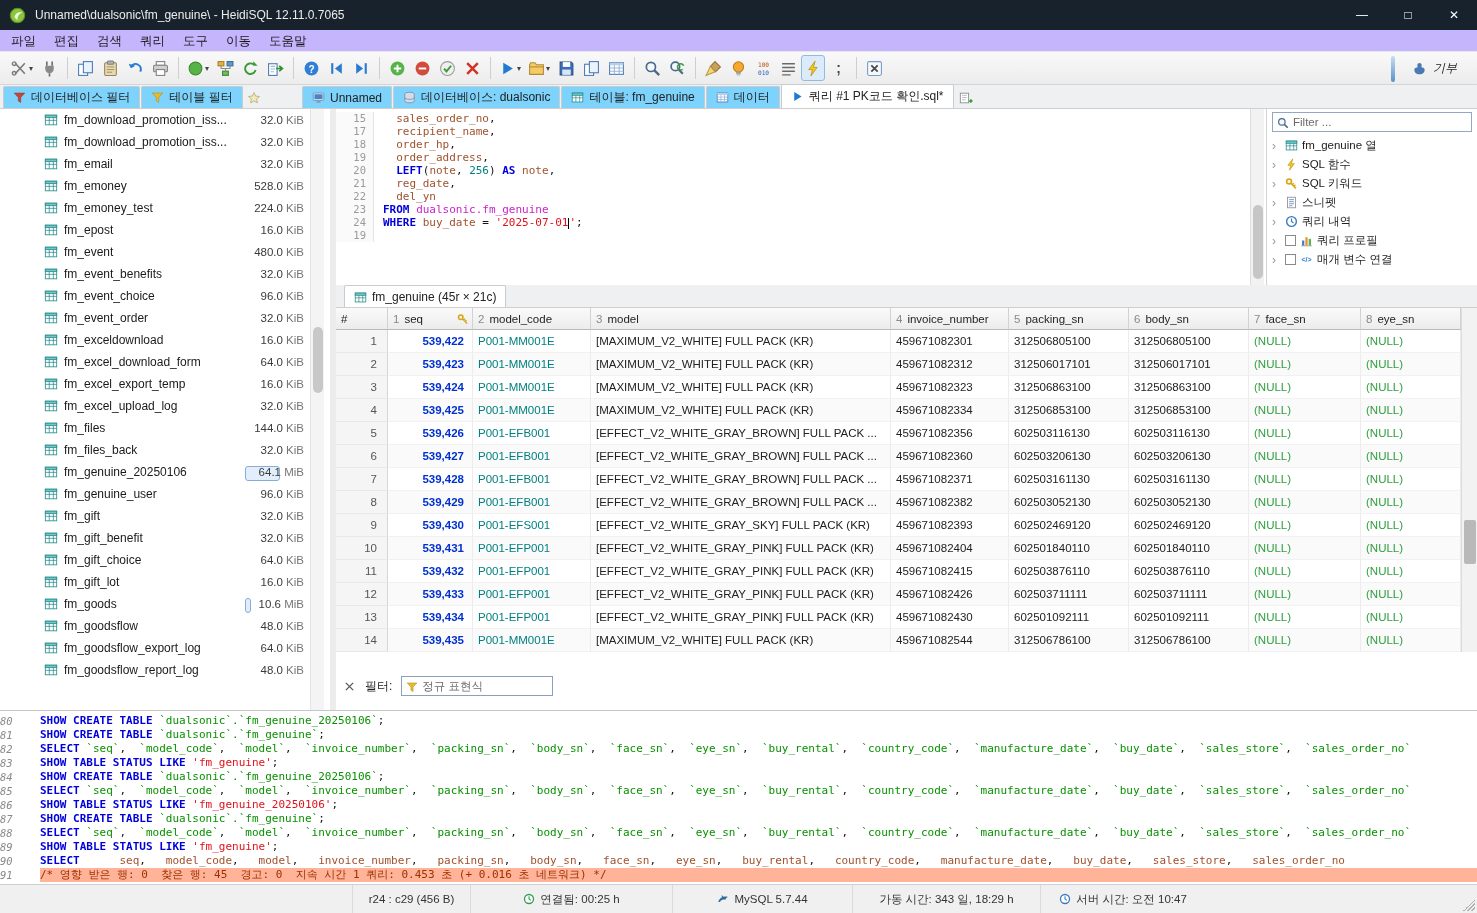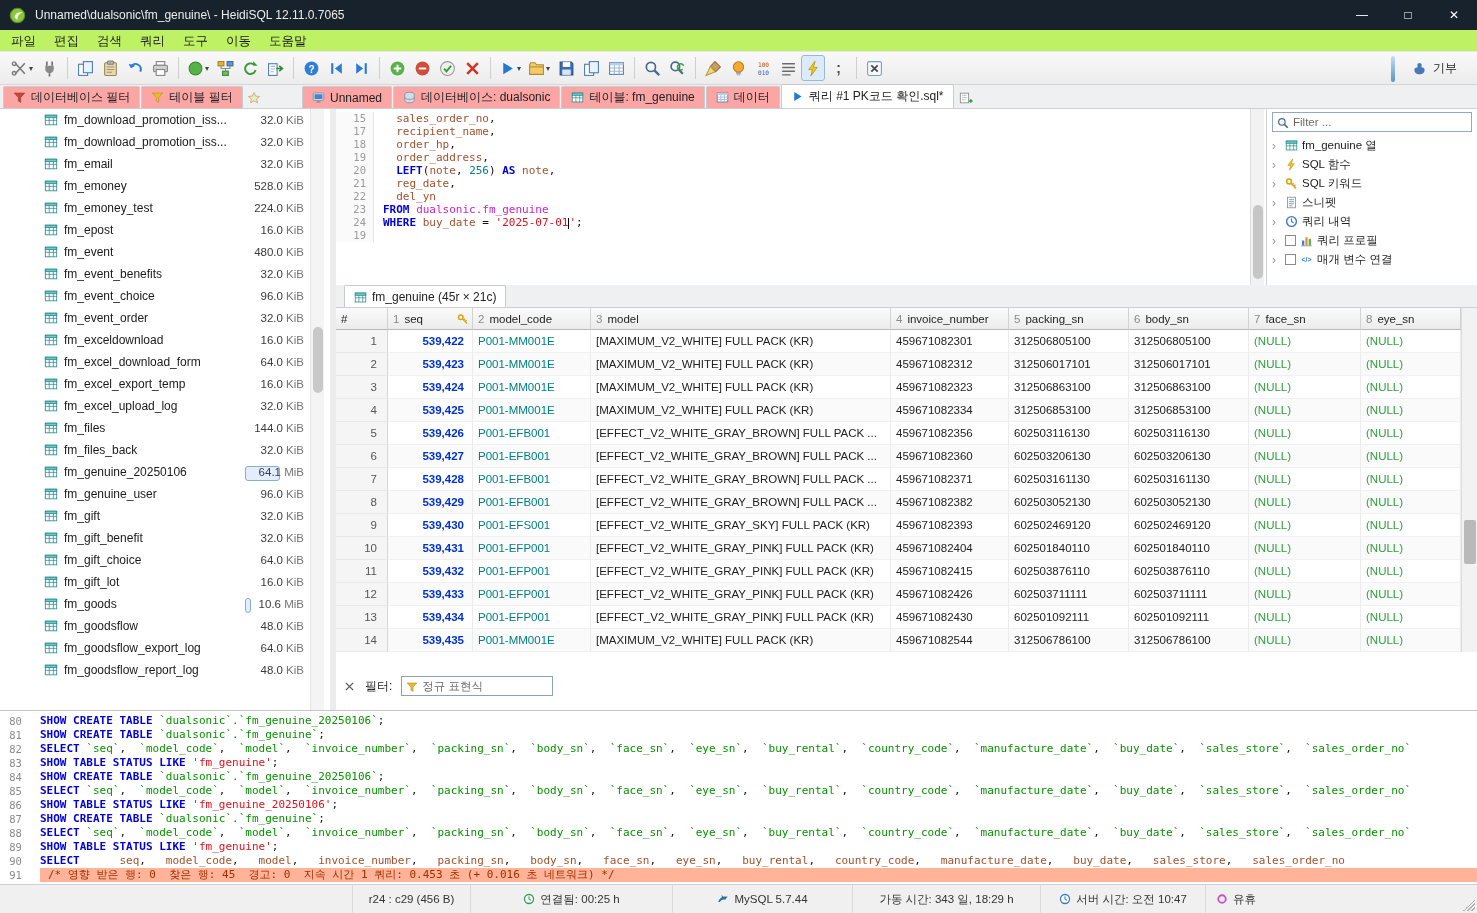--- a/index.html
+++ b/index.html
@@ -8,36 +8,36 @@
   #app{position:relative;width:1477px;height:913px;background:#fff;overflow:hidden;}
 
   
   .titlebar{position:absolute;left:0;top:0;width:1477px;height:30px;background:#18222d;display:flex;align-items:center;color:#ececec;}
   .applogo{margin-left:9px;display:inline-flex;}
   .wtitle{margin-left:9px;font-size:12px;}
   .wctrls{position:absolute;right:0;top:0;height:30px;display:flex;}
   .wbtn{width:46px;height:30px;display:flex;align-items:center;justify-content:center;font-size:12px;color:#fff;}
 
   
-  .menubar{position:absolute;left:0;top:30px;width:1477px;height:22px;background:#bef264;border-bottom:1px solid #e6e6e6;display:flex;align-items:center;padding-left:2px;}
+  .menubar{position:absolute;left:0;top:30px;width:1477px;height:22px;background:#c4b5fd;border-bottom:1px solid #e6e6e6;display:flex;align-items:center;padding-left:2px;}
   .mitem{padding:0 9px;font-size:12.5px;line-height:22px;color:#1a1a1a;}
 
   
   .toolbar{position:absolute;left:0;top:52px;width:1477px;height:33px;background:linear-gradient(#f9f9f9,#ececec);border-bottom:1px solid #d5d5d5;display:flex;align-items:center;padding-left:8px;}
   .tbtn{height:26px;min-width:24px;padding:0 2px;display:inline-flex;align-items:center;justify-content:center;border:1px solid transparent;border-radius:3px;margin-right:1px;}
   .tbtn.active{background:#dcebfa;border-color:#92bade;}
   .tbtn .dd{font-size:8px;color:#444;margin-left:1px;}
   .tsep{display:inline-block;width:1px;height:22px;background:#cfcfcf;margin:0 5px;flex:none;}
-  .donate{position:absolute;right:0;top:0;height:33px;display:flex;align-items:center;padding-right:12px;}
+  .donate{position:absolute;right:0;top:0;height:33px;display:flex;align-items:center;padding-right:12px;font-style:italic;}
   .ddiv{width:4px;height:26px;background:linear-gradient(#c4ddf2,#5a92c8);border-radius:2px;margin-right:9px;}
   .dbtn{display:flex;align-items:center;gap:6px;font-size:12px;padding:3px 8px;}
 
   
   .tabstrip{position:absolute;left:0;top:85px;width:1477px;height:24px;background:#eef0f2;border-bottom:1px solid #cfcfcf;display:flex;align-items:flex-end;}
-  .tab{height:22px;display:inline-flex;align-items:center;gap:5px;padding:0 9px;font-size:12px;background:#fca5a5;border:1px solid #c8ccd0;border-bottom:none;border-radius:2px 2px 0 0;margin-right:1px;color:#222;white-space:nowrap;}
+  .tab{height:22px;display:inline-flex;align-items:center;gap:5px;padding:0 9px;font-size:12px;background:#7dd3fc;border:1px solid #c8ccd0;border-bottom:none;border-radius:2px 2px 0 0;margin-right:1px;color:#222;white-space:nowrap;}
   .tab.active{background:#fff;height:24px;}
   .ftabs{width:302px;flex:none;display:flex;align-items:flex-end;height:24px;padding-left:3px;}
   .star{margin:0 3px 3px 3px;display:inline-flex;}
   .newtab{margin:0 3px 3px 4px;display:inline-flex;}
 
   
   .sidebar{position:absolute;left:0;top:109px;width:330px;height:601px;background:#fff;overflow:hidden;}
   .trow{height:22px;display:flex;align-items:center;padding-left:44px;font-size:12px;}
   .trow.sel{background:#d8d8d8;}
   .trow.sel .tname{font-weight:bold;}
@@ -89,40 +89,40 @@
   
   .gfilter{position:absolute;left:0;top:563px;width:700px;height:28px;display:flex;align-items:center;gap:9px;padding-left:7px;font-size:12px;}
   .gfx{display:inline-flex;}
   .gfinput{width:152px;height:20px;border:1px solid #8aa0bc;display:inline-flex;align-items:center;padding:0 4px;gap:4px;background:#fff;}
   .gfinput input{border:none;outline:none;flex:1;min-width:0;font-size:11.5px;font-family:inherit;background:transparent;}
   .gfinput input::placeholder,.hsearch input::placeholder{color:#6a6a6a;opacity:1;}
 
   
   #log{position:absolute;left:0;top:710px;width:1477px;height:174px;background:#fff;border-top:1px solid #c6c6c6;padding-top:3px;font-family:"DejaVu Sans Mono",monospace;font-size:11px;overflow:hidden;}
   .lline{display:flex;height:14px;line-height:14px;white-space:pre;}
-  .lno{width:40px;flex:none;text-align:center;padding-right:9px;color:#8a8a8a;font-size:10.5px;}
+  .lno{width:40px;flex:none;text-align:left;padding-right:9px;color:#8a8a8a;font-size:10.5px;font-style:italic;}
   .ltxt{flex:1;overflow:hidden;}
   .ltxt.warn{background:#ffb399;}
 
   
   #statusbar{position:absolute;left:0;top:884px;width:1477px;height:29px;background:#f0f0f0;border-top:1px solid #cfcfcf;display:flex;font-size:11.5px;color:#333;}
   .scell{border-left:1px solid #dadada;height:100%;display:flex;align-items:center;justify-content:center;gap:5px;overflow:hidden;flex:none;}
   .scell:first-child{border-left:none;}
   .scell.left{justify-content:flex-start;padding-left:10px;}
   .grip{position:absolute;right:2px;bottom:2px;width:12px;height:12px;background:linear-gradient(135deg,transparent 50%,#b0b0b0 50%,#b0b0b0 56%,transparent 56%,transparent 66%,#b0b0b0 66%,#b0b0b0 72%,transparent 72%,transparent 82%,#b0b0b0 82%,#b0b0b0 88%,transparent 88%);}
 
   
   .tk-kw{color:#0000dd;font-weight:bold;}
   .tk-id{color:#a0522d;}
   .tk-num{color:#008080;}
   .tk-str{color:#e0101a;}
   .tk-tbl{color:#cc22cc;}
   .tk-pl{color:#151515;}
   .tk-bt{color:#089000;}
-  .tk-cm{color:#a03000;padding-left:8px;}
+  .tk-cm{color:#a03000;}
   .caret{display:inline-block;width:1px;height:11px;background:#000;vertical-align:text-bottom;}
   .ic{display:inline-block;vertical-align:middle;flex:none;}
 </style>
 </head>
 <body>
 
 <div id="app">
   <div class="titlebar">
     <span class="applogo" id="applogo">
         <svg class="ic" style="width:17px;height:17px" viewBox="0 0 16 16">
@@ -882,21 +882,15 @@
       <div class="scell" style="width:188px">
         <span>가동 시간: 343 일, 18:29 h</span>
       </div>
       <div class="scell" style="width:165px">
         <svg class="ic" style="width:12px;height:12px" viewBox="0 0 16 16">
           <circle cx="8" cy="8" r="6" fill="#fff" stroke="#3a7abf" stroke-width="1.7"></circle>
           <path d="M8 4.2V8l2.6 1.8" fill="none" stroke="#3a7abf" stroke-width="1.4"></path>
         </svg>
         <span>서버 시간: 오전 10:47</span>
       </div>
-      <div class="scell left" style="width:272px">
-        <svg class="ic" style="width:12px;height:12px" viewBox="0 0 16 16">
-          <circle cx="8" cy="8" r="5" fill="none" stroke="#c653c6" stroke-width="2.4"></circle>
-        </svg>
-        <span>유휴</span>
-      </div>
       <div class="grip"></div>
     </div>
 </div>
 
 </body></html>

